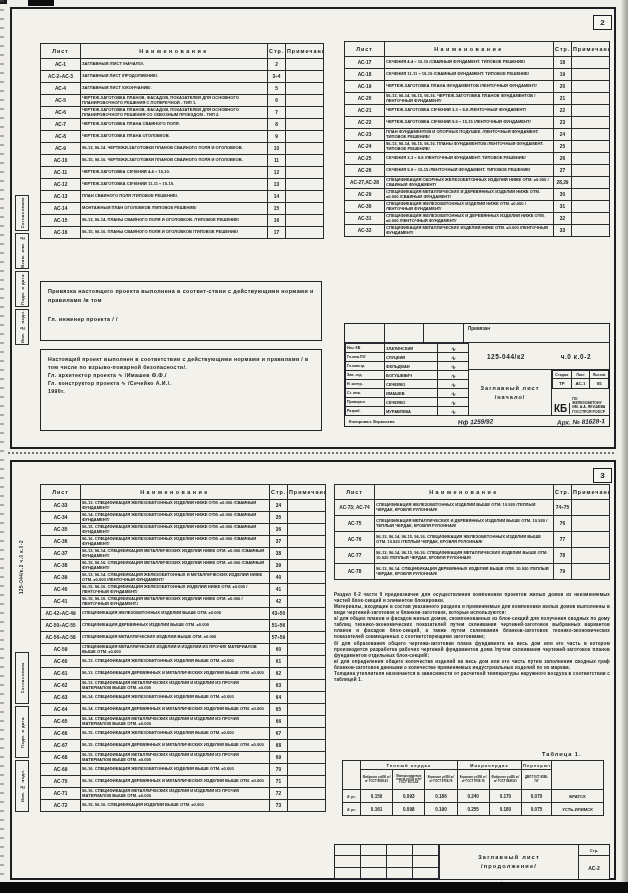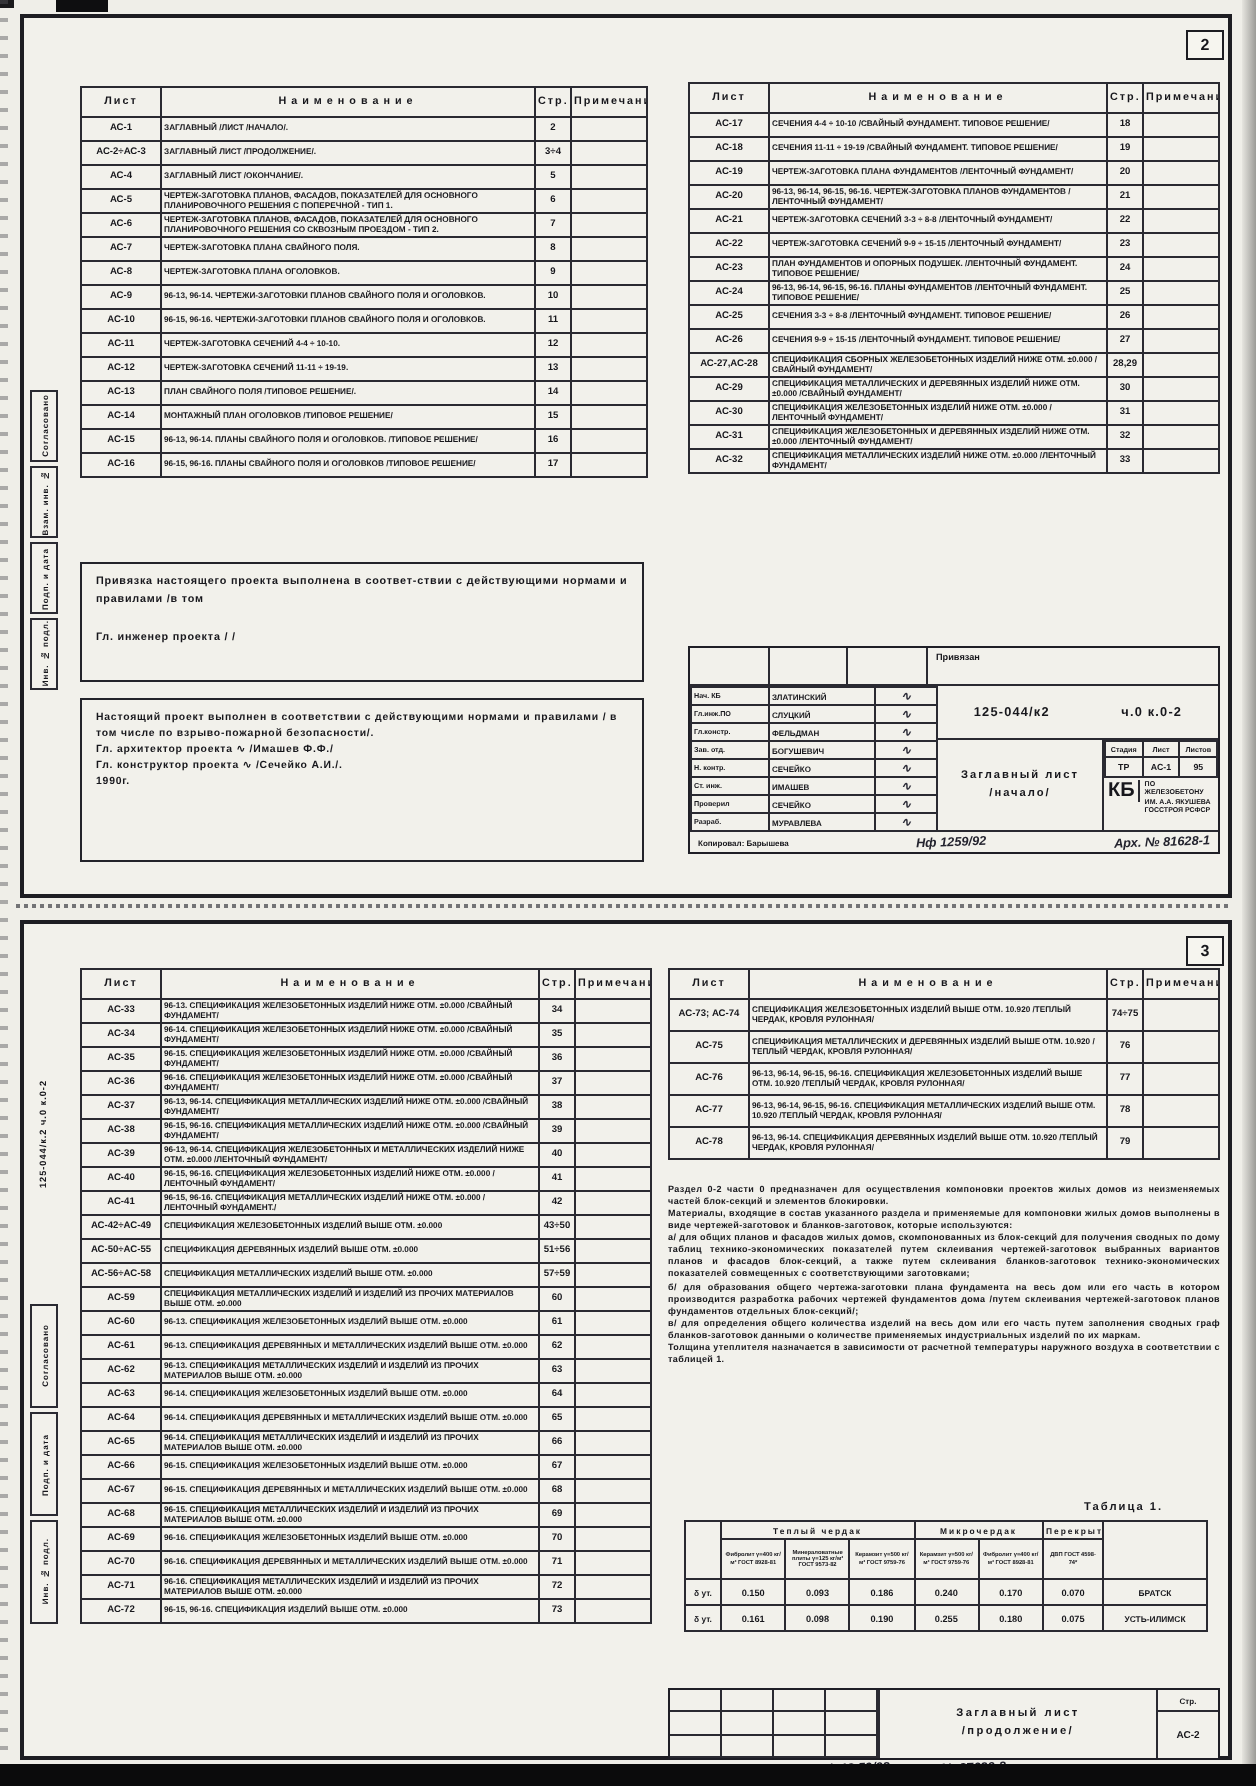--- a/index.html
+++ b/index.html
@@ -49,21 +49,21 @@
   .st-code{height:26px;border-bottom:1px solid #2a2a31;display:flex;align-items:center;
     justify-content:space-around;font-size:6.4px;letter-spacing:.6px;}
   .st-lower{flex:1;display:flex;}
   .st-title{width:82px;border-right:1px solid #2a2a31;display:flex;align-items:center;justify-content:center;
     text-align:center;font-size:5.6px;letter-spacing:1px;white-space:pre-line;line-height:1.6;}
   .st-rightcol{flex:1;display:flex;flex-direction:column;}
   .stage{border-collapse:collapse;table-layout:fixed;width:100%;}
   .stage th,.stage td{border:1px solid #2a2a31;text-align:center;padding:0;}
   .stage th{font-size:3.6px;height:7px;}
   .stage td{font-size:4.4px;font-weight:bold;height:9px;}
-  .st-org{flex:1;display:flex;align-items:flex-start;gap:2px;padding:1px 2px;}
+  .st-org{flex:1;display:flex;align-items:flex-end;gap:2px;padding:1px 2px;}
   .st-org .kb{font-size:10px;font-weight:bold;border-right:1px solid #2a2a31;padding-right:2px;}
   .st-org .orgtxt{font-size:3.5px;line-height:1.25;white-space:pre-line;text-transform:uppercase;}
   .st-bottom{height:11px;border-top:1px solid #2a2a31;display:flex;align-items:center;
     justify-content:space-between;padding:0 4px;font-size:4px;}
   .hw{font-style:italic;font-size:6.4px;font-weight:bold;transform:rotate(-2deg);color:#23232e;}
   
   .bodytext{position:absolute;font-size:4.5px;line-height:1.35;text-align:justify;
     white-space:pre-line;font-weight:bold;letter-spacing:.2px;}
   .t1caption{position:absolute;font-size:5.6px;font-weight:bold;letter-spacing:1px;}
   .t1{border-collapse:collapse;table-layout:fixed;position:absolute;background:#f2f1eb;}

